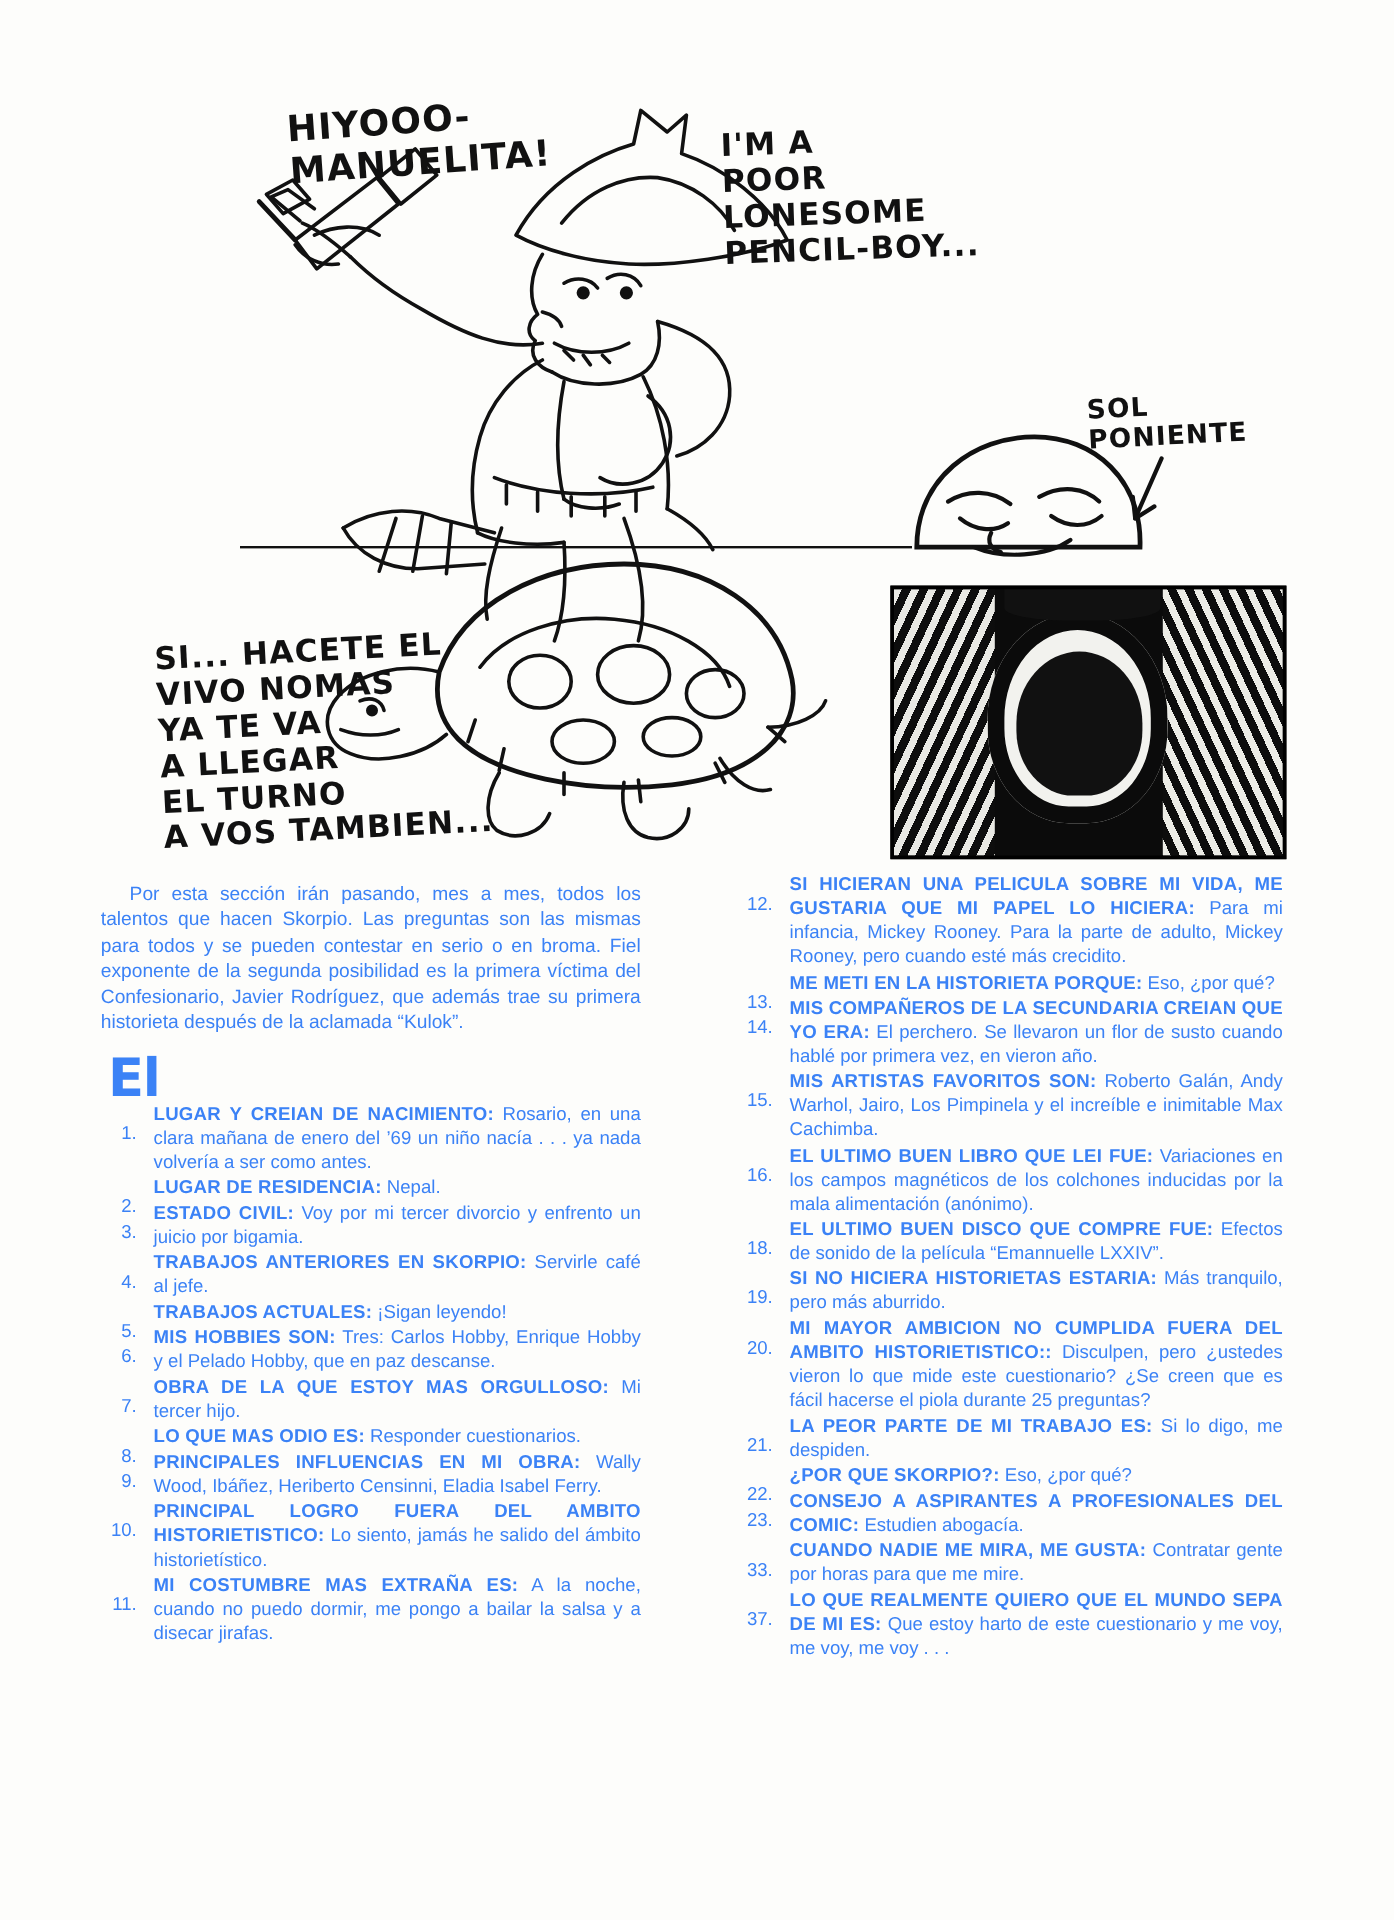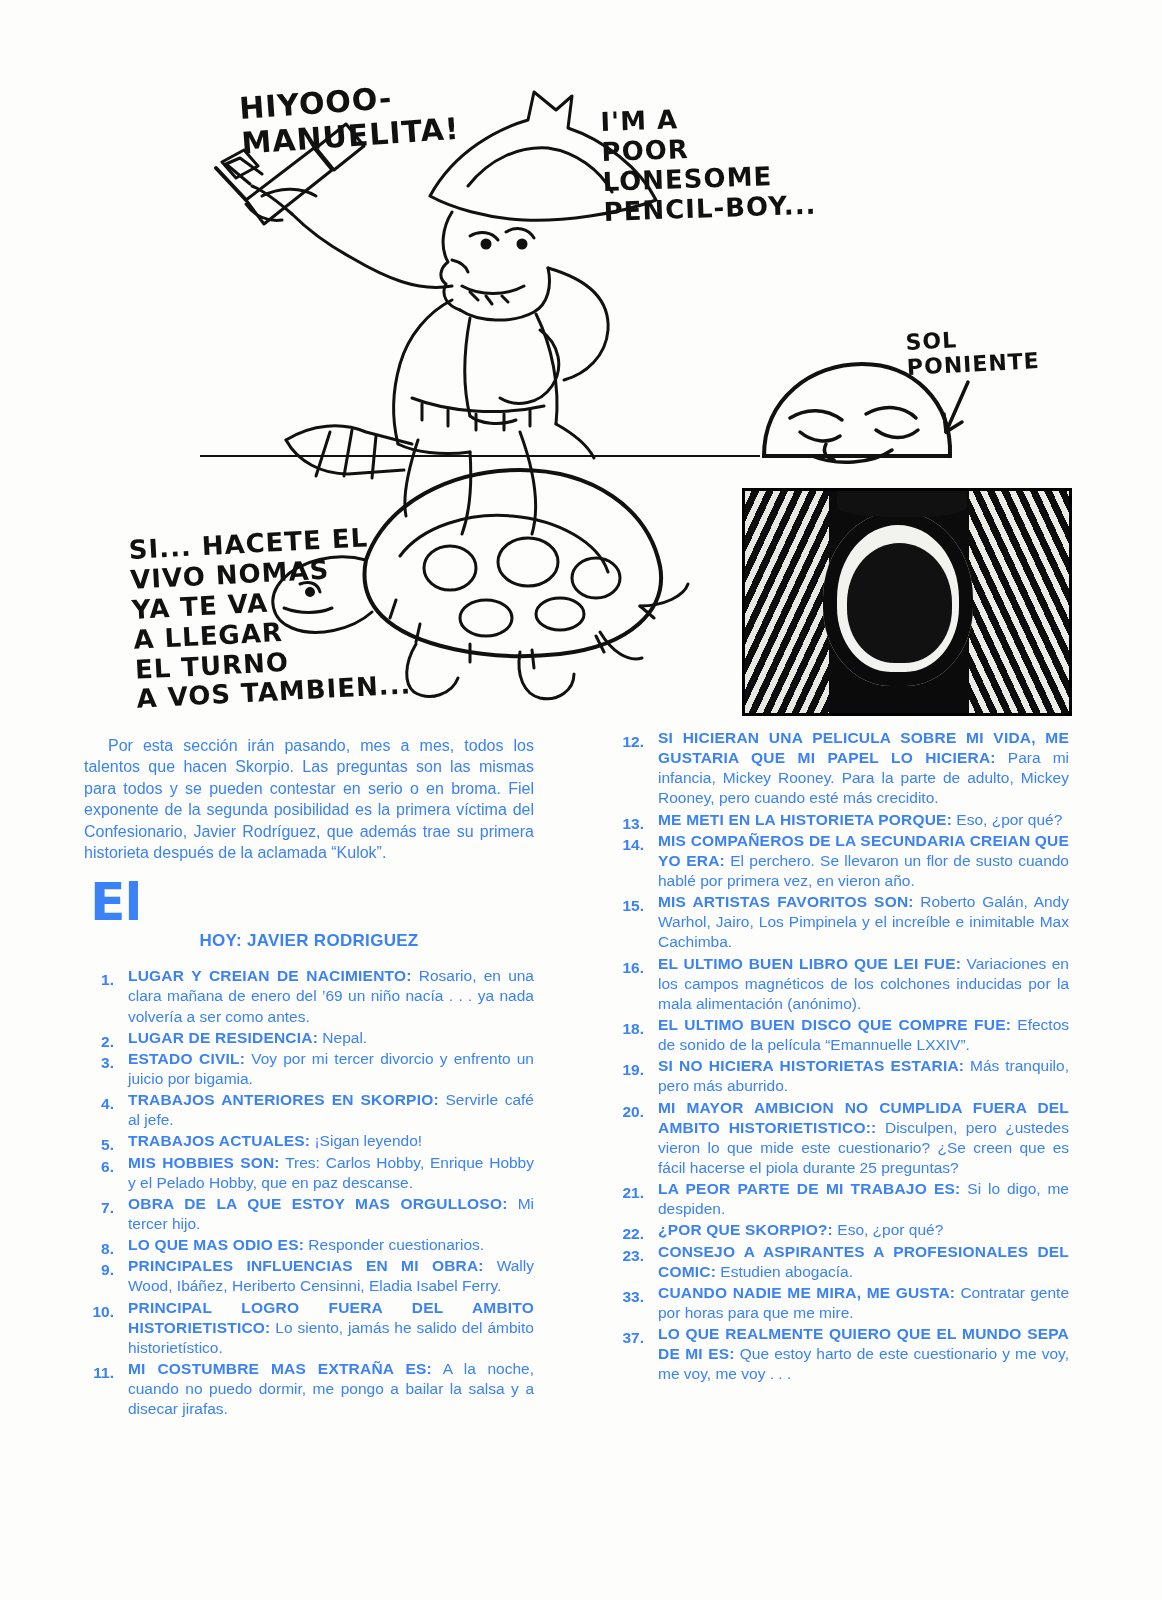--- a/index.html
+++ b/index.html
@@ -120,21 +120,21 @@
     margin: 0 0 10px 0;
   }
 
   .logo {
     font-family: "DejaVu Sans", sans-serif;
     font-weight: 700;
     line-height: 0.85;
     letter-spacing: -1px;
     margin: 16px 0 2px 0;
   }
-  .logo .l1 { display: block; font-size: 52px; padding-left: 6px; }
+  .logo .l1 { display: block; font-size: 44px; padding-left: 6px; }
   .logo .l2 { display: block; font-size: 56px; letter-spacing: -2px; }
   .hoy {
     font-weight: 700;
     font-size: 17px;
     letter-spacing: 0.3px;
     text-align: center;
     margin: 6px 0 14px 0;
   }
 
   ol.qlist {
@@ -146,24 +146,24 @@
     position: relative;
     padding-left: 44px;
     margin-bottom: 1px;
     text-align: justify;
     font-size: 15.5px;
     line-height: 1.3;
   }
   ol.qlist li .num {
     position: absolute;
     left: 0;
-    top: 4px;
+    top: 16px;
     width: 30px;
     text-align: right;
-    font-weight: 700;
+    font-weight: 400;
   }
   .q {
     font-weight: 700;
     letter-spacing: 0.2px;
   }
   .a { font-weight: 400; }
 </style>
 </head>
 <body>
 
@@ -281,21 +281,20 @@
     </div>
   </div>
 
   <div class="col col-left">
 
     <p class="intro">Por esta sección irán pasando, mes a mes, todos los talentos que hacen Skorpio. Las preguntas son las mismas para todos y se pueden contestar en serio o en broma. Fiel exponente de la segunda posibilidad es la primera víctima del Confesionario, Javier Rodríguez, que además trae su primera historieta después de la aclamada “Kulok”.</p>
 
     <div class="logo">
       <span class="l1">El</span>
     </div>
-    <div class="hoy">HOY: JAVIER RODRIGUEZ</div>
 
     <ol class="qlist" id="list-left">
         <li><span class="num">1.</span><span class="q">LUGAR Y CREIAN DE NACIMIENTO:</span><span class="a"> Rosario, en una clara mañana de enero del ’69 un niño nacía . . . ya nada volvería a ser como antes.</span></li>
         <li><span class="num">2.</span><span class="q">LUGAR DE RESIDENCIA:</span><span class="a"> Nepal.</span></li>
         <li><span class="num">3.</span><span class="q">ESTADO CIVIL:</span><span class="a"> Voy por mi tercer divorcio y enfrento un juicio por bigamia.</span></li>
         <li><span class="num">4.</span><span class="q">TRABAJOS ANTERIORES EN SKORPIO:</span><span class="a"> Servirle café al jefe.</span></li>
         <li><span class="num">5.</span><span class="q">TRABAJOS ACTUALES:</span><span class="a"> ¡Sigan leyendo!</span></li>
         <li><span class="num">6.</span><span class="q">MIS HOBBIES SON:</span><span class="a"> Tres: Carlos Hobby, Enrique Hobby y el Pelado Hobby, que en paz descanse.</span></li>
         <li><span class="num">7.</span><span class="q">OBRA DE LA QUE ESTOY MAS ORGULLOSO:</span><span class="a"> Mi tercer hijo.</span></li>
         <li><span class="num">8.</span><span class="q">LO QUE MAS ODIO ES:</span><span class="a"> Responder cuestionarios.</span></li>

